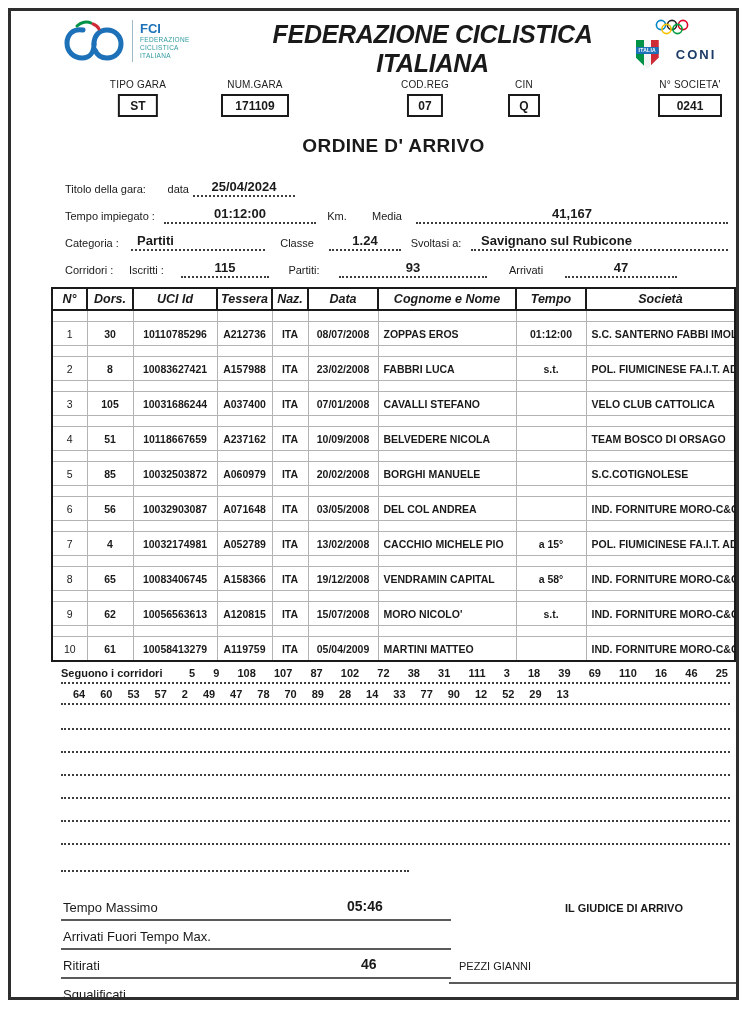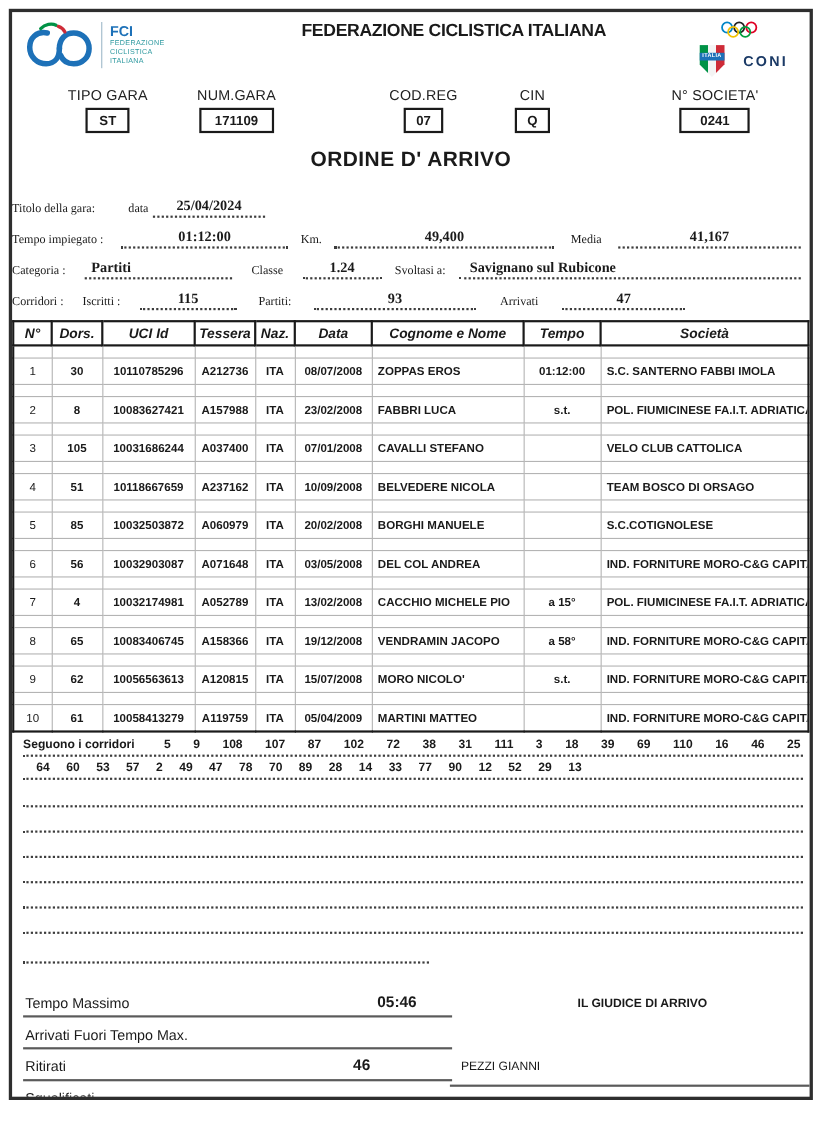--- a/index.html
+++ b/index.html
@@ -1,46 +1,46 @@
 <!DOCTYPE html>
 <html><head>
 <meta charset="utf-8">
 <style>
   html,body{margin:0;padding:0;background:#ffffff;}
   body{width:750px;height:1023px;font-family:"Liberation Sans",sans-serif;color:#1a1a1a;position:relative;}
-  .frame{position:absolute;left:8px;top:8px;width:731px;height:992px;border:3px solid #2e2e2e;box-sizing:border-box;background:#fff;overflow:hidden;}
+  .frame{position:absolute;left:8px;top:8px;width:731px;height:992px;border:3px solid #2e2e2e;box-sizing:border-box;background:#fff;overflow:hidden;padding-left:40px;}
 
   
   .header-row{display:flex;align-items:flex-start;padding:7px 8px 0 12px;height:60px;}
   .fci-logo{display:flex;align-items:center;gap:7px;width:178px;}
   .fci-text{display:flex;flex-direction:column;border-left:1px solid #9fb9c9;padding-left:7px;height:42px;justify-content:center;}
   .fci-abbr{font-weight:bold;font-size:13px;color:#1d71b8;line-height:1.1;}
   .fci-sub{font-size:6.5px;color:#2f9aa0;line-height:1.25;letter-spacing:.3px;}
   .org-center{flex:1;text-align:center;padding-top:2px;}
-  .org-title{font-weight:bold;font-size:16px;letter-spacing:-.3px;}
+  .org-title{font-weight:bold;font-size:25px;letter-spacing:-.3px;font-style:italic;}
   .org-city{font-weight:bold;font-size:13px;margin-top:3px;}
   .coni{width:104px;text-align:center;padding-top:1px;}
   .coni-rings{height:16px;}
   .coni-bottom{display:flex;align-items:center;justify-content:center;gap:17px;margin-top:1px;}
   .shield{width:23px;height:29px;background:linear-gradient(90deg,#009246 0 33%,#f4f4f4 33% 66%,#ce2b37 66% 100%);clip-path:polygon(0 0,100% 0,100% 60%,50% 100%,0 60%);position:relative;}
   .shield-band{position:absolute;left:0;top:7px;width:100%;background:#1d71b8;color:#fff;font-size:5px;font-weight:bold;line-height:7px;letter-spacing:.3px;}
   .coni-word{font-weight:bold;font-size:13px;color:#1b3a66;letter-spacing:2px;}
 
   
   .boxes-row{position:relative;height:47px;margin-top:1px;}
   .field{position:absolute;transform:translateX(-50%);text-align:center;top:0;}
   .f1{left:87px;} .f2{left:204px;} .f3{left:374px;} .f4{left:473px;} .f5{left:639px;}
-  .field-label{font-size:13px;letter-spacing:.2px;color:#222;margin-bottom:4px;}
+  .field-label{font-size:10px;letter-spacing:.2px;color:#222;margin-bottom:4px;}
   .field-box{display:inline-block;border:2px solid #1a1a1a;padding:3px 8px 2px;font-weight:bold;font-size:12px;background:#fff;}
   .f1 .field-box{min-width:20px;} .f2 .field-box{min-width:48px;} .f3 .field-box{min-width:16px;} .f4 .field-box{min-width:12px;} .f5 .field-box{min-width:44px;}
 
   .doc-title{text-align:center;font-weight:bold;font-size:19px;letter-spacing:.4px;margin:9px 0 2px;}
 
   
-  .race-info{margin:22px 8px 0 0;font-size:11px;font-family:Liberation Serif, serif;}
+  .race-info{margin:22px 8px 0 14px;font-size:11px;}
   .iline{display:flex;align-items:flex-end;margin-bottom:9px;}
   .ilabel{padding-bottom:2px;white-space:nowrap;}
   .dval{border-bottom:2px dotted #3d3d3d;font-weight:bold;font-size:13px;text-align:center;padding-bottom:1px;white-space:nowrap;overflow:hidden;}
   .lft{text-align:left;padding-left:6px;}
   .w-title-label{width:96px;} .w-title{flex:1;text-align:left;padding-left:22px;font-size:12.5px;}
   .w-data-label{width:28px;text-align:right;padding-right:4px;padding-bottom:2px;}
   .w-date{width:102px;}
   .w-tempo-label{width:99px;} .w-time{width:152px;} .w-km-label{width:42px;text-align:center;padding-bottom:2px;} .w-km{width:200px;} .w-media-label{width:58px;text-align:center;padding-bottom:2px;} .w-media{flex:1;}
   .w-cat-label{width:66px;} .w-cat{width:128px;} .w-classe-label{width:64px;text-align:center;padding-bottom:2px;} .w-classe{width:72px;} .w-svol-label{width:70px;text-align:center;padding-bottom:2px;} .w-venue{flex:1;text-align:left;padding-left:10px;}
   .w-corr-label{width:64px;} .w-iscr-label{width:52px;} .w-iscr{width:88px;} .w-part-label{width:70px;text-align:center;padding-bottom:2px;} .w-part{width:148px;} .w-arr-label{width:78px;text-align:center;padding-bottom:2px;} .w-arr{width:112px;} .w-fill{flex:1;}
@@ -64,21 +64,21 @@
 
   
   .empties{margin:2px 6px 0 10px;}
   .eline{height:21px;border-bottom:2px dotted #3d3d3d;}
   .eline.short{width:52%;height:25px;}
 
   
   .footer{position:relative;margin:20px 8px 0 10px;height:158px;font-size:13px;}
   .frow{position:absolute;left:0;border-bottom:2px solid #5a5a5a;padding:0 0 4px 2px;}
   .frow .fval{position:absolute;font-weight:bold;font-size:14px;top:-2px;}
-  .fr1{top:8px;width:388px;} .fr1 .fval{left:286px;margin-left:36px;}
+  .fr1{top:8px;width:388px;} .fr1 .fval{left:286px;}
   .fr2{top:37px;width:388px;}
   .fr3{top:66px;width:388px;} .fr3 .fval{left:300px;}
   .fr4{top:95px;width:400px;}
   .judge-title{position:absolute;left:398px;top:10px;width:330px;text-align:center;font-weight:bold;font-size:11px;}
   .judge-name{position:absolute;left:388px;top:68px;width:342px;border-bottom:2px solid #5a5a5a;font-size:11px;padding:0 0 10px 10px;}
 </style>
 </head>
 <body>
 
 <div class="frame">
@@ -146,21 +146,20 @@
   <div class="race-info">
     <div class="iline">
       <span class="ilabel w-title-label">Titolo della gara:</span>
       <span class="ilabel w-data-label">data</span>
       <span class="dval w-date">25/04/2024</span>
     </div>
     <div class="iline">
       <span class="ilabel w-tempo-label">Tempo impiegato :</span>
       <span class="dval w-time">01:12:00</span>
       <span class="ilabel w-km-label">Km.</span>
-      <span class="dval w-km">49,400</span>
       <span class="ilabel w-media-label">Media</span>
       <span class="dval w-media">41,167</span>
     </div>
     <div class="iline">
       <span class="ilabel w-cat-label">Categoria :</span>
       <span class="dval w-cat lft">Partiti</span>
       <span class="ilabel w-classe-label">Classe</span>
       <span class="dval w-classe">1.24</span>
       <span class="ilabel w-svol-label">Svoltasi a:</span>
       <span class="dval w-venue">Savignano sul Rubicone</span>
@@ -368,21 +367,21 @@
           <td></td>
           <td></td>
         </tr>
         <tr class="dr">
           <td class="c0">8</td>
           <td class="c1">65</td>
           <td class="c2">10083406745</td>
           <td class="c3">A158366</td>
           <td class="c4">ITA</td>
           <td class="c5">19/12/2008</td>
-          <td class="c6">VENDRAMIN JACOPO</td>
+          <td class="c6">VENDRAMIN CAPITAL</td>
           <td class="c7">a 58°</td>
           <td class="c8">IND. FORNITURE MORO-C&amp;G CAPITAL</td>
         </tr>
         <tr class="sp">
           <td></td>
           <td></td>
           <td></td>
           <td></td>
           <td></td>
           <td></td>

